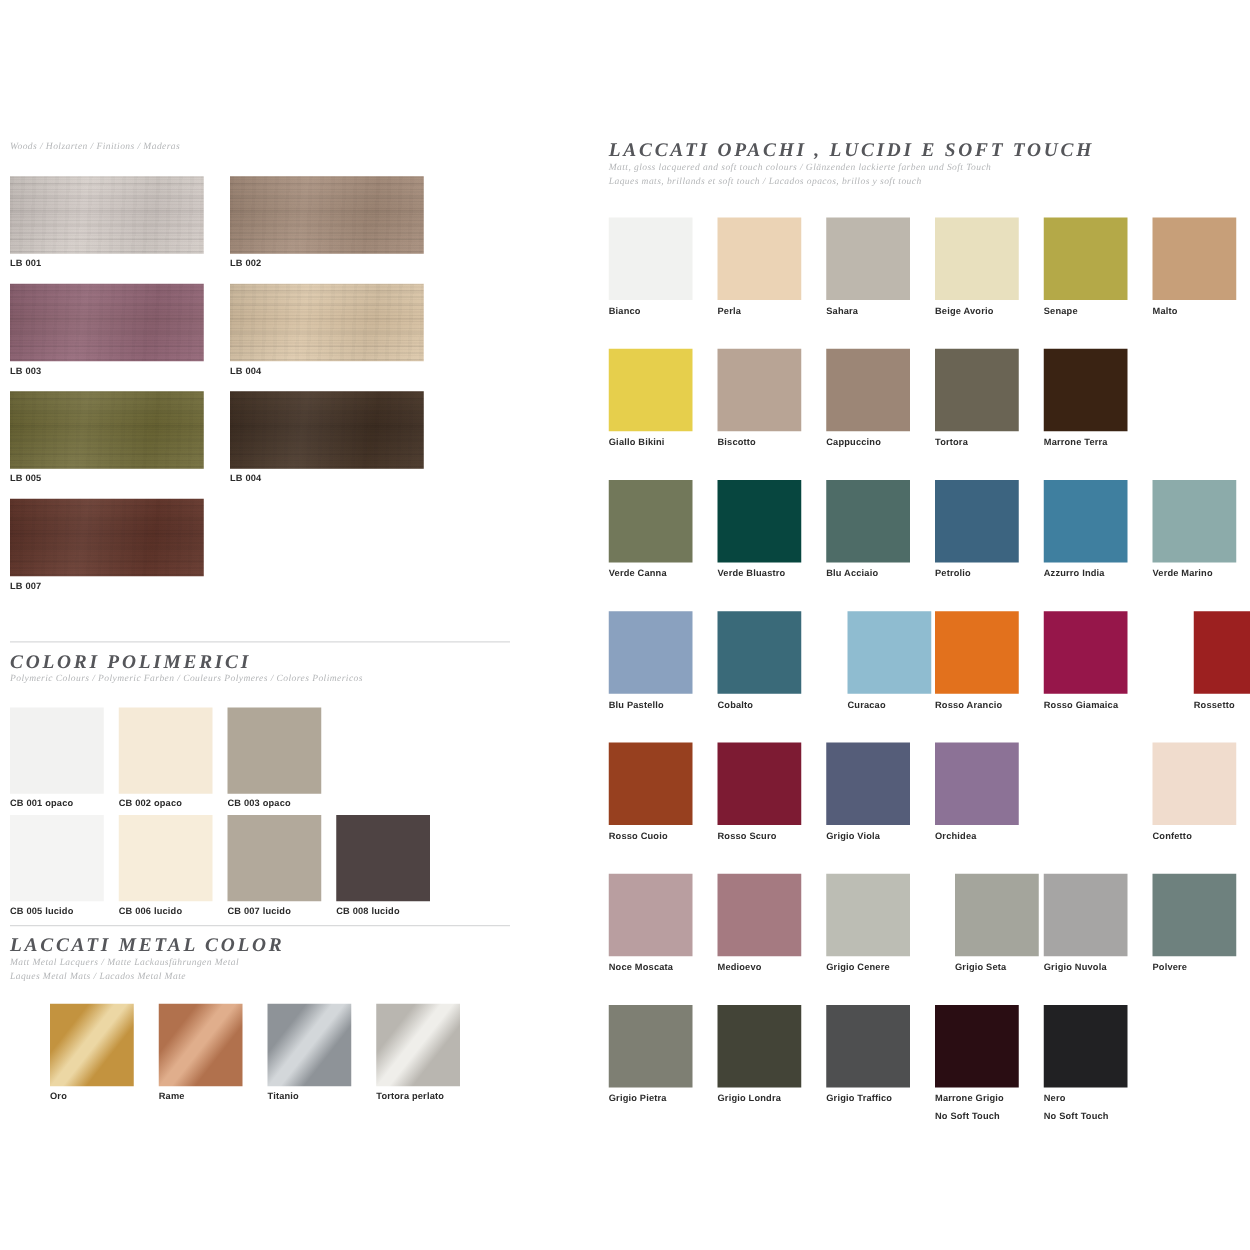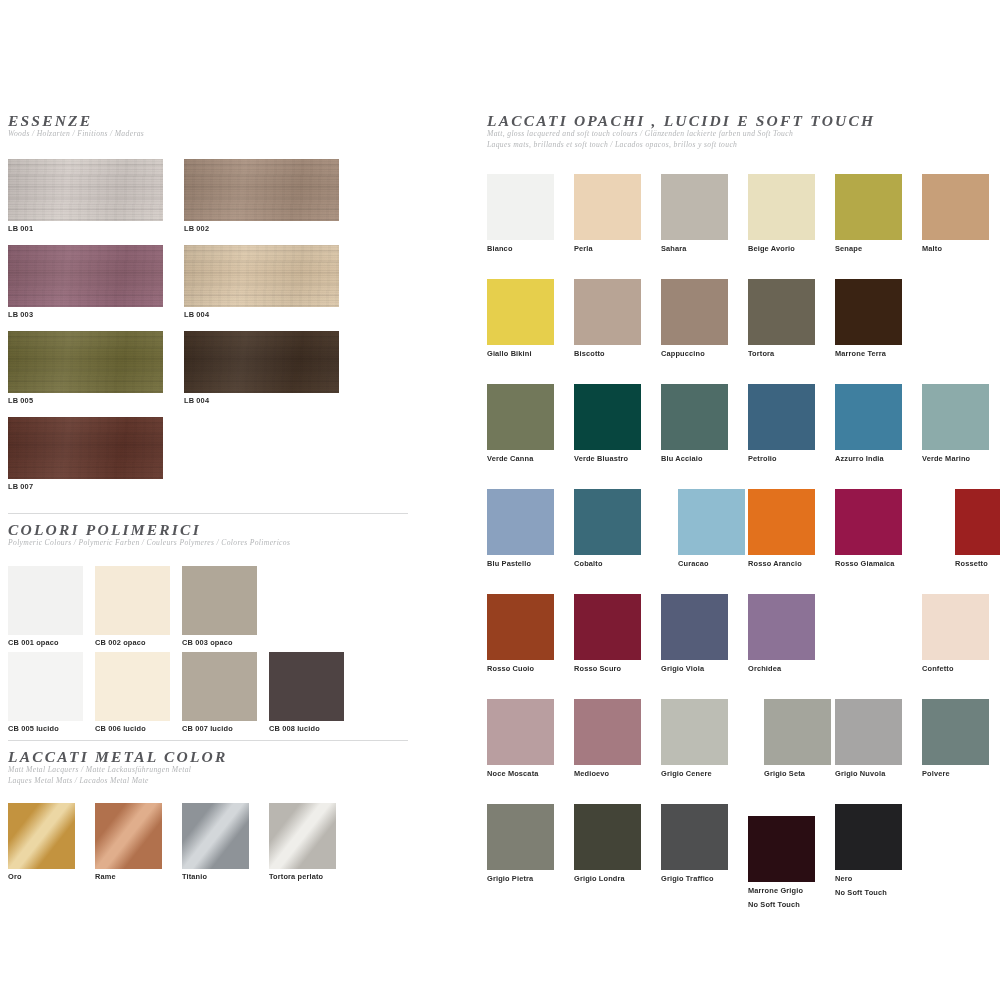--- a/index.html
+++ b/index.html
@@ -114,21 +114,20 @@
   .lac-sw{width:67px;height:66px;}
   .lac-cell .lbl{margin-top:4px;}
 </style>
 </head>
 <body>
 
 <div class="page">
 
   <div id="left">
     <div class="hdr">
-      <div class="sec-title">ESSENZE</div>
       <div class="sec-sub">Woods / Holzarten / Finitions / Maderas</div>
     </div>
     <div class="wood-grid" id="wood-grid" style="height: 344px;">
         <div class="wood-cell" style="left: 0px; top: 0px;">
           <div class="wood-sw" style="background: linear-gradient(rgb(215, 208, 203) 0%, rgb(207, 199, 195) 45%, rgb(215, 208, 203) 100%);">
             <div class="grain"></div>
             <div class="shade"></div>
           </div>
           <div class="lbl">LB 001</div>
         </div>
@@ -213,21 +212,21 @@
         </div>
       </div>
   </div>
 
   <div class="metal-wrap">
     <div class="divider"></div>
     <div style="height:7px"></div>
     <div class="sec-title">LACCATI METAL COLOR</div>
     <div class="sec-sub">Matt Metal Lacquers / Matte Lackausführungen Metal</div>
     <div class="sec-sub">Laques Metal Mats / Lacados Metal Mate</div>
-    <div class="metal-grid" id="metal-grid" style="height: 90px;">
+    <div class="metal-grid" id="metal-grid" style="height: 90px; margin-left: 32px;">
         <div class="metal-cell" style="left: 0px; top: 0px;">
           <div class="metal-sw" style="background: linear-gradient(128deg, rgb(195, 147, 63) 0%, rgb(195, 147, 63) 26%, rgb(236, 215, 164) 44%, rgb(236, 215, 164) 52%, rgb(195, 147, 63) 68%, rgb(195, 147, 63) 100%);"></div>
           <div class="lbl">Oro</div>
         </div>
         <div class="metal-cell" style="left: 87px; top: 0px;">
           <div class="metal-sw" style="background: linear-gradient(128deg, rgb(177, 113, 77) 0%, rgb(177, 113, 77) 26%, rgb(224, 174, 140) 44%, rgb(224, 174, 140) 52%, rgb(177, 113, 77) 68%, rgb(177, 113, 77) 100%);"></div>
           <div class="lbl">Rame</div>
         </div>
         <div class="metal-cell" style="left: 174px; top: 0px;">
           <div class="metal-sw" style="background: linear-gradient(128deg, rgb(142, 147, 152) 0%, rgb(142, 147, 152) 26%, rgb(211, 215, 218) 44%, rgb(211, 215, 218) 52%, rgb(142, 147, 152) 68%, rgb(142, 147, 152) 100%);"></div>
@@ -386,21 +385,21 @@
           <div class="lbl">Grigio Pietra</div>
         </div>
         <div class="lac-cell" style="left: 87px; top: 630px;">
           <div class="lac-sw" style="background: rgb(67, 68, 55);"></div>
           <div class="lbl">Grigio Londra</div>
         </div>
         <div class="lac-cell" style="left: 174px; top: 630px;">
           <div class="lac-sw" style="background: rgb(78, 79, 80);"></div>
           <div class="lbl">Grigio Traffico</div>
         </div>
-        <div class="lac-cell" style="left: 261px; top: 630px; margin-top: 12px;">
+        <div class="lac-cell" style="left: 261px; top: 630px;">
           <div class="lac-sw" style="background: rgb(42, 13, 19);"></div>
           <div class="lbl">Marrone Grigio</div>
           <div class="lbl sub2">No Soft Touch</div>
         </div>
         <div class="lac-cell" style="left: 348px; top: 630px;">
           <div class="lac-sw" style="background: rgb(33, 33, 35);"></div>
           <div class="lbl">Nero</div>
           <div class="lbl sub2">No Soft Touch</div>
         </div>
       </div>

